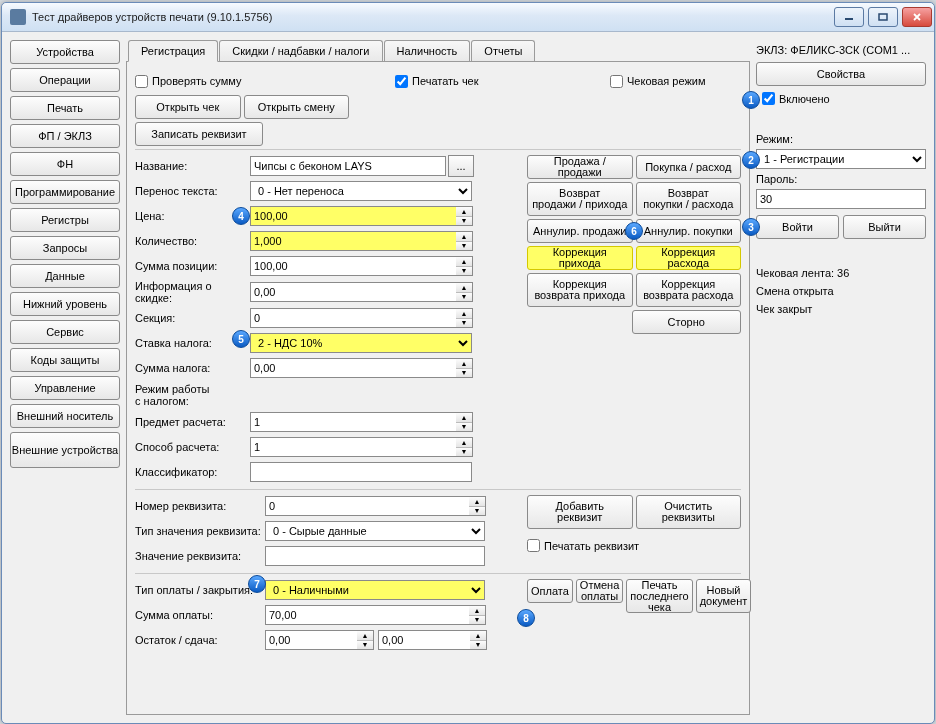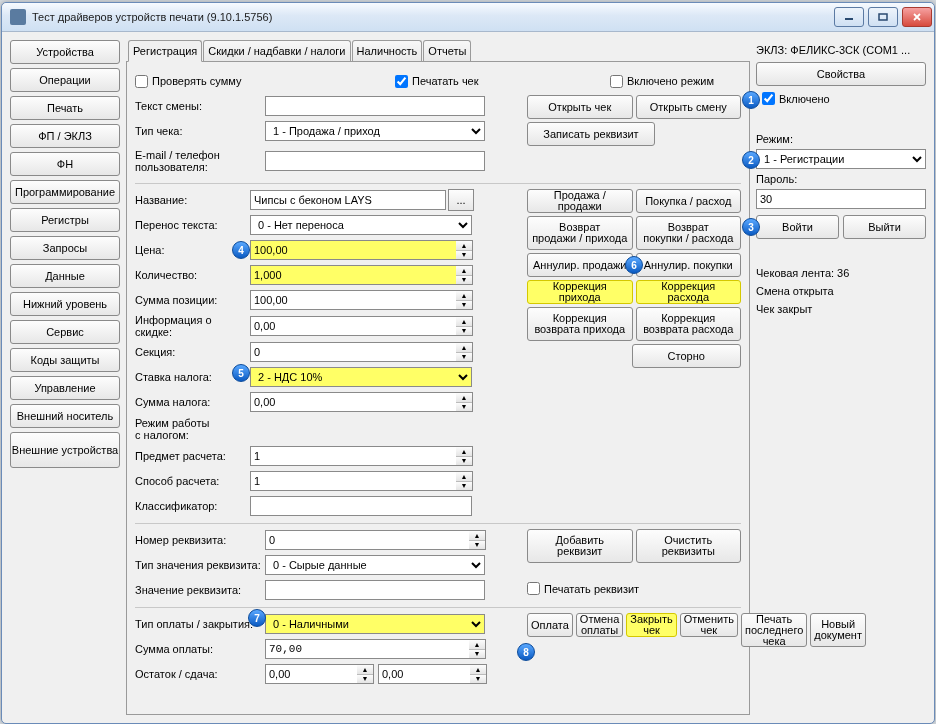--- a/index.html
+++ b/index.html
@@ -9,21 +9,21 @@
 .titlebar .title{flex:1;color:#1a1a1a}
 .wbtn{width:28px;height:18px;border:1px solid #5b7aa3;border-radius:3px;margin-left:4px;background:linear-gradient(#eef4fb,#cfe0f3);display:flex;align-items:center;justify-content:center}
 .wbtn.close{background:linear-gradient(#f6a1a1,#d74a3d);border-color:#a83a30;color:#fff}
 .wbtn svg{display:block}
 .client{flex:1;display:flex;padding:8px;gap:6px;overflow:hidden}
 .sidebar{width:110px;display:flex;flex-direction:column;gap:4px}
 .btn{height:22px;border:1px solid #8a8a8a;border-radius:3px;background:linear-gradient(#fdfdfd,#e7e7e7);display:flex;align-items:center;justify-content:center;cursor:default;padding:0 6px;white-space:nowrap}
 .btn.tall{height:34px;flex-direction:column;line-height:12px;text-align:center}
 .main{flex:1;display:flex;flex-direction:column}
 .tabs{display:flex;gap:1px;margin-bottom:-1px;padding-left:2px}
-.tab{padding:4px 4px;border:1px solid #9a9a9a;border-bottom:none;border-radius:3px 3px 0 0;background:linear-gradient(#f7f7f7,#e8e8e8);cursor:default}
+.tab{padding:4px 12px;border:1px solid #9a9a9a;border-bottom:none;border-radius:3px 3px 0 0;background:linear-gradient(#f7f7f7,#e8e8e8);cursor:default}
 .tab.active{background:#f0f0f0;border-bottom:1px solid #f0f0f0;position:relative;z-index:2}
 .tabpage{flex:1;border:1px solid #9a9a9a;background:#f0f0f0;padding:8px;position:relative}
 .row{display:flex;align-items:center;margin-bottom:3px;min-height:22px}
 .lbl{width:130px}
 .lbl.sm{width:115px}
 .chk{display:flex;align-items:center;gap:4px}
 .chk input{margin:0}
 input.txt,select.sel{height:20px;border:1px solid #8a8a8a;background:#fff;padding:0 3px;font:inherit;box-sizing:border-box}
 .hl{background:#ffff66!important}
 .hlb{background:#ffff66!important;border:1px solid #d4c800!important}
@@ -99,40 +99,25 @@
           <label class="chk" style="width:260px">
               <input type="checkbox" style="">
               <span>Проверять сумму</span>
             </label>
           <label class="chk" style="width:215px">
               <input type="checkbox" checked="" style="">
               <span>Печатать чек</span>
             </label>
           <label class="chk">
               <input type="checkbox" style="">
-              <span>Включено режим</span>
+              <span>Чековая режим</span>
             </label>
         </div>
 
         <div style="display:flex;gap:4px">
-          <div style="flex:1">
-            <div class="row">
-                <div class="lbl">Текст смены:</div>
-                <input class="txt" style="width: 220px;">
-              </div>
-            <div class="row">
-                <div class="lbl">Тип чека:</div>
-                <select class="sel" style="width:220px"><option>1 - Продажа / приход</option></select>
-              </div>
-            <div class="row" style="height:32px">
-                <div class="lbl" style="white-space:pre-line;line-height:12px">E-mail / телефон
-пользователя:</div>
-                <input class="txt" style="width: 220px;">
-              </div>
-          </div>
           <div style="width:214px;display:flex;flex-direction:column;gap:3px">
             <div style="display:flex;gap:3px">
                 <div class="abtn" style="flex:1">Открыть чек</div>
                 <div class="abtn" style="flex:1">Открыть смену</div>
               </div>
             <div class="abtn" style="width:120px">Записать реквизит</div>
           </div>
         </div>
 
         <div class="sep"></div>
@@ -300,40 +285,40 @@
                 <input class="txt" style="width: 220px;">
               </div>
           </div>
           <div style="width:214px;display:flex;flex-direction:column;gap:3px">
             <div style="display:flex;gap:3px">
                 <div class="abtn tall" style="flex:1;white-space:pre-line">Добавить
 реквизит</div>
                 <div class="abtn tall" style="flex:1;white-space:pre-line">Очистить
 реквизиты</div>
               </div>
-            <label class="chk" style="margin-top:16px">
+            <label class="chk" style="margin-top:7px">
                 <input type="checkbox" style="">
                 <span>Печатать реквизит</span>
               </label>
           </div>
         </div>
 
         <div class="sep"></div>
 
         <div style="display:flex;gap:4px;position:relative">
           <div class="badge" style="left:113px;top:-4px">7</div>
           <div style="flex:1">
             <div class="row">
                 <div class="lbl">Тип оплаты / закрытия:</div>
                 <select class="sel hl" style="width:220px"><option>0 - Наличными</option></select>
               </div>
             <div class="row">
                 <div class="lbl">Сумма оплаты:</div>
                 <div class="spin">
-                  <input class="txt" style="width: 204px; font-family: Liberation Mono, monospace;" value="70,00">
+                  <input class="txt" style="width: 204px;" value="70,00">
                   <div class="spnbtns">
                     <span>▲</span>
                     <span>▼</span>
                   </div>
                 </div>
               </div>
             <div class="row">
                 <div class="lbl">Остаток / сдача:</div>
               <div class="spin" style="margin-right:4px">
                   <input class="txt" style="width: 92px;" value="0,00">
@@ -348,24 +333,20 @@
                     <span>▲</span>
                     <span>▼</span>
                   </div>
                 </div>
             </div>
           </div>
           <div style="width:214px;display:flex;flex-direction:row;gap:3px;position:relative">
             <div style="display:flex;gap:3px">
                 <div class="abtn" style="flex:1">Оплата</div>
                 <div class="abtn" style="flex:1">Отмена оплаты</div>
-              </div>
-            <div style="display:flex;gap:3px">
-                <div class="abtn hlb" style="flex:1">Закрыть чек</div>
-                <div class="abtn" style="flex:1">Отменить чек</div>
               </div>
             <div class="badge" style="left:-10px;top:30px">8</div>
             <div style="display:flex;gap:3px">
                 <div class="abtn tall" style="flex:1;white-space:pre-line">Печать
 последнего чека</div>
                 <div class="abtn tall" style="flex:1;white-space:pre-line">Новый
 документ</div>
               </div>
           </div>
         </div>

